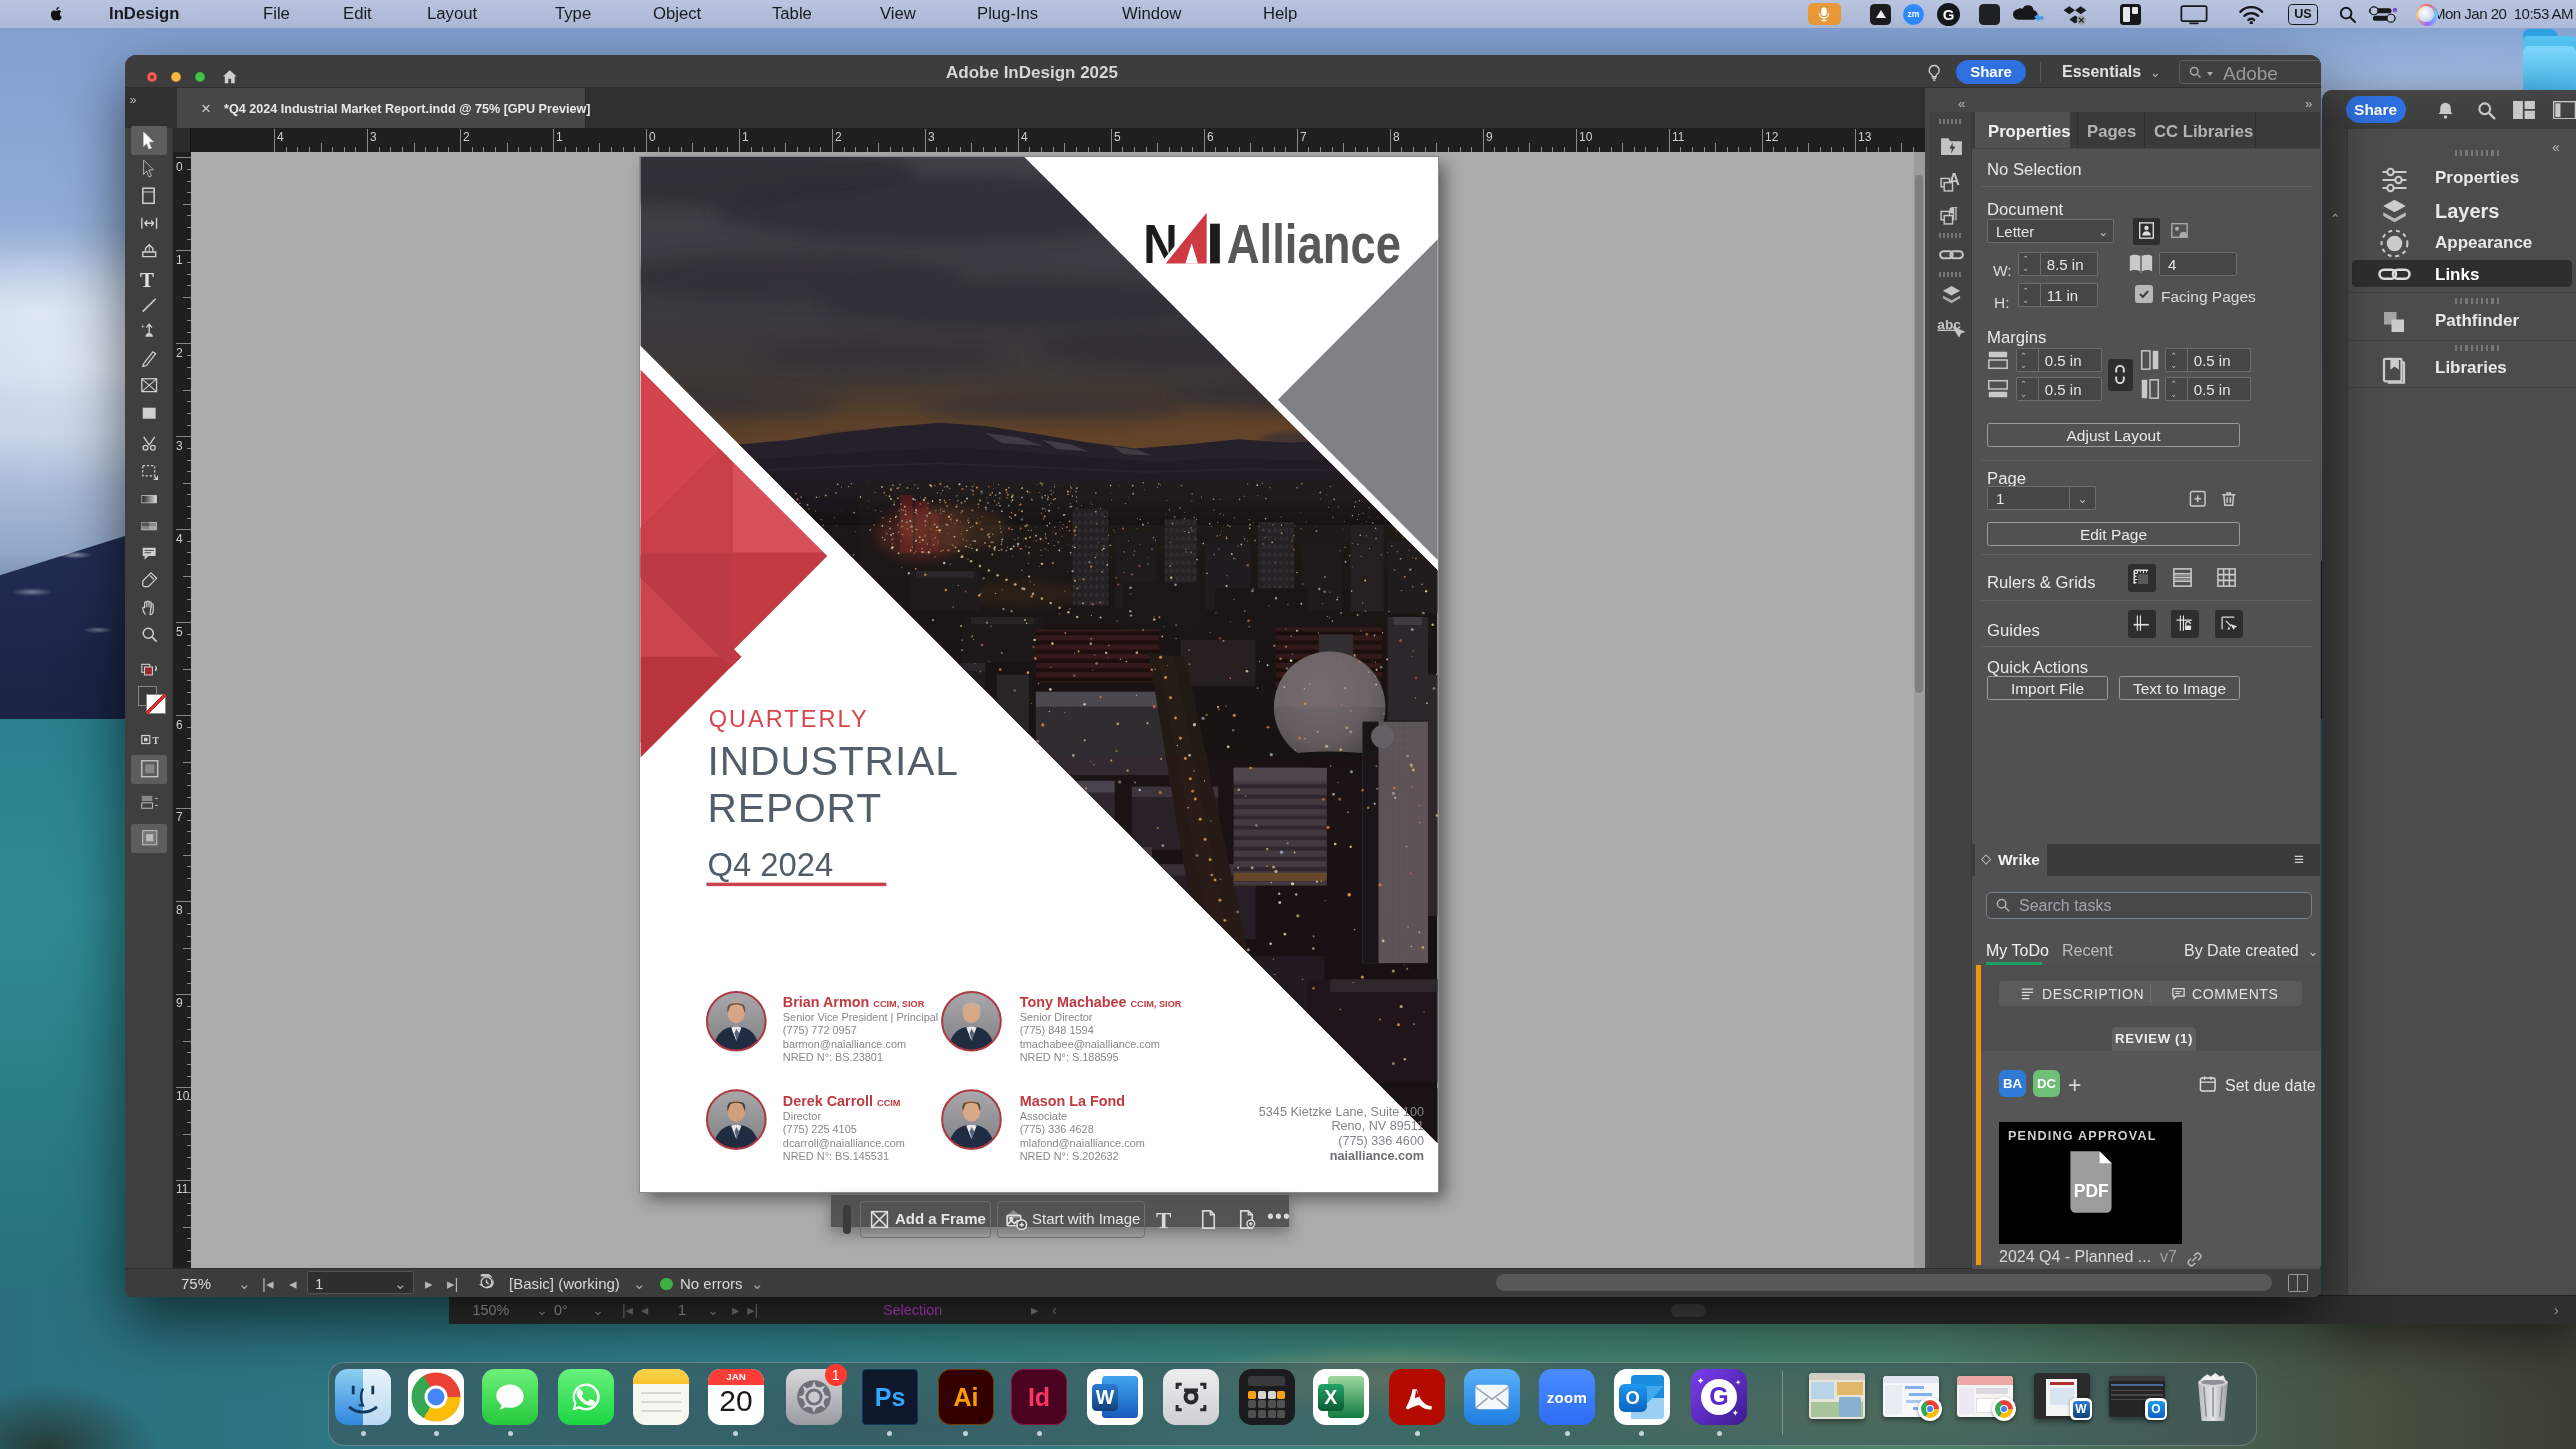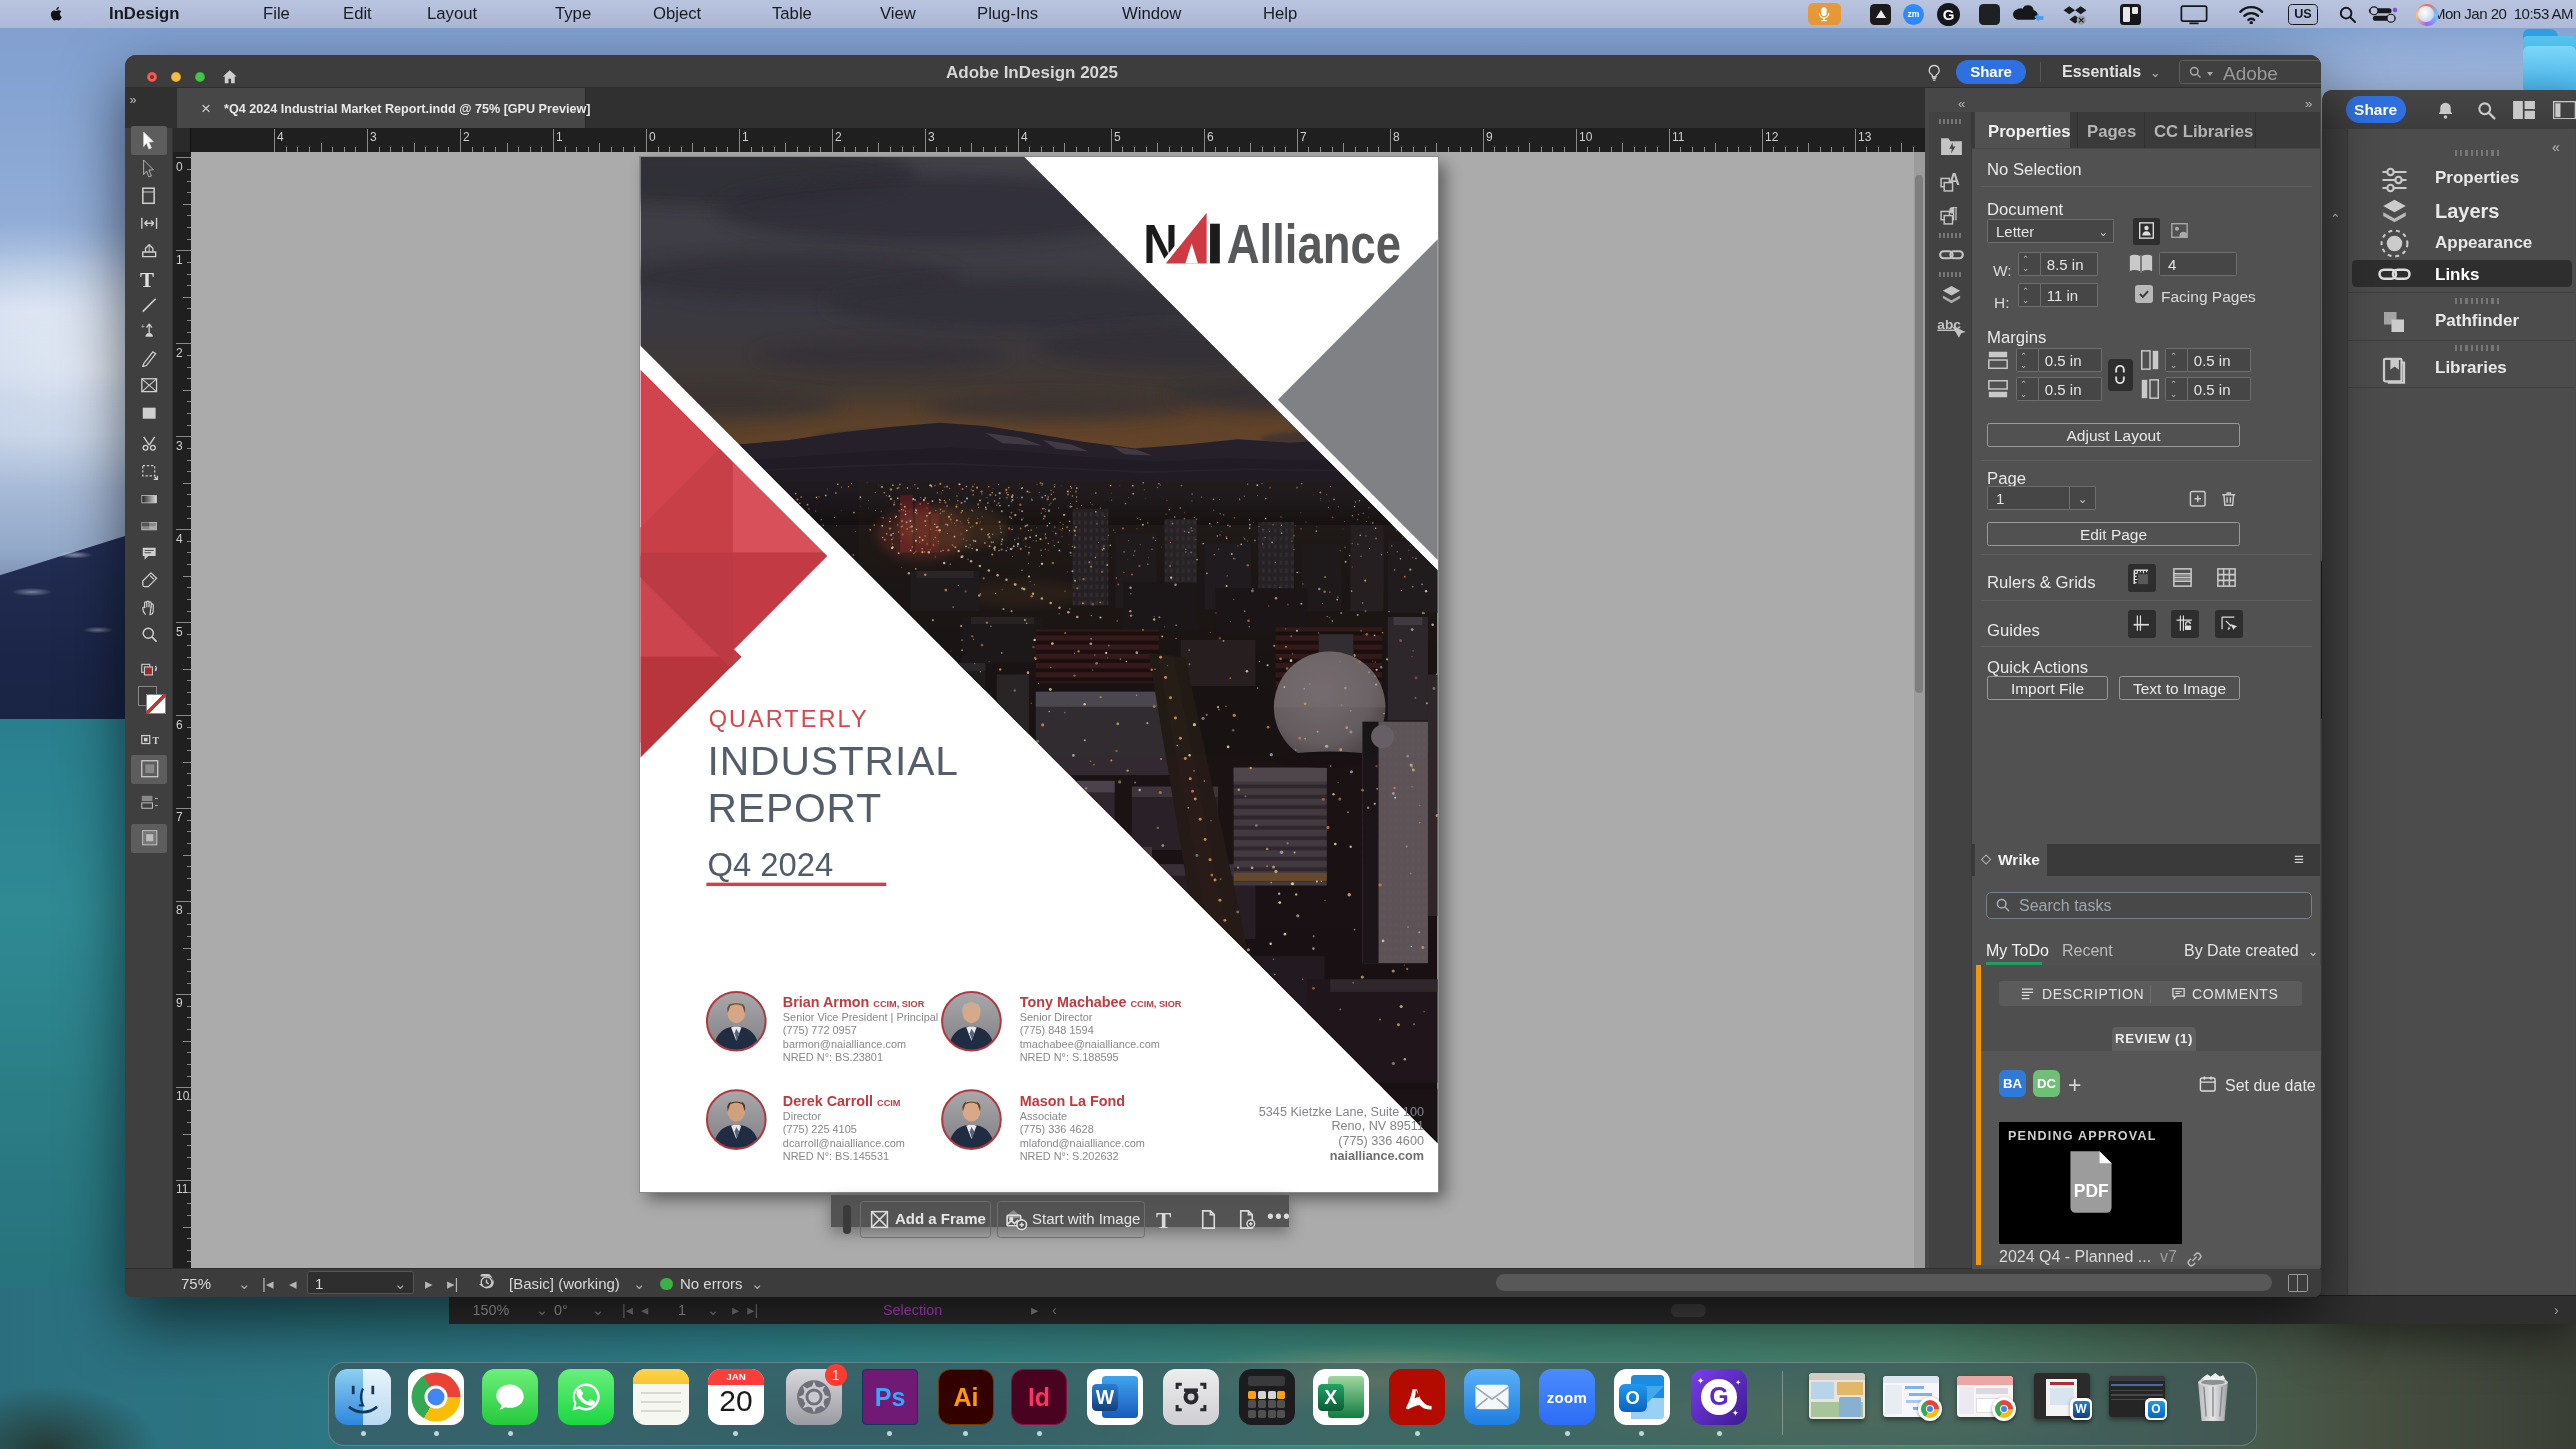--- a/index.html
+++ b/index.html
@@ -2471,21 +2471,21 @@
               <g fill="#c9c9cf">
                 <circle cx="20" cy="20" r="5"></circle>
                 <path d="M20 6l2 5h-4zM20 34l-2-5h4zM6 20l5-2v4zM34 20l-5 2v-4zM10 10l4.5 2.8-2.8 2.8zM30 30l-4.5-2.8 2.8-2.8zM30 10l-2.8 4.5-2.8-2.8zM10 30l2.8-4.5 2.8 2.8z"></path>
               </g>
               <circle cx="20" cy="20" r="8.6" fill="none" stroke="#c9c9cf" stroke-width="2"></circle>
             </svg>
             <div style="position:absolute;right:-4.6px;top:-4.6px;width:22px;height:22px;border-radius:11px;background:#ff3b30;color:#fff;font-size:14px;text-align:center;line-height:22px;">1</div>
           </div>
         </div>
         <div class="abs" style="left:862px;top:1369px;width:56px;height:56px;">
-          <div style="position:absolute;inset:0;border-radius:4px;background:#701a75;border:1.7px solid #0b3a5c;">
+          <div style="position:absolute;inset:0;border-radius:4px;background:#0f172a;border:1.7px solid #0b3a5c;">
             <div style="position:absolute;left:50%;top:50%;transform:translate(-50%,-50%);color:#31a8ff;font-size:25px;font-weight:bold;">Ps</div>
           </div>
         </div>
         <div class="abs" style="left:938px;top:1369px;width:56px;height:56px;">
           <div style="position:absolute;inset:0;border-radius:12.6px;background:#330000;border:1.7px solid #6e3a00;">
             <div style="position:absolute;left:50%;top:50%;transform:translate(-50%,-50%);color:#ff9a00;font-size:25px;font-weight:bold;">Ai</div>
           </div>
         </div>
         <div class="abs" style="left:1011px;top:1369px;width:56px;height:56px;">
           <div style="position:absolute;inset:0;border-radius:12.6px;background:#49021f;border:1.7px solid #8a1040;">

